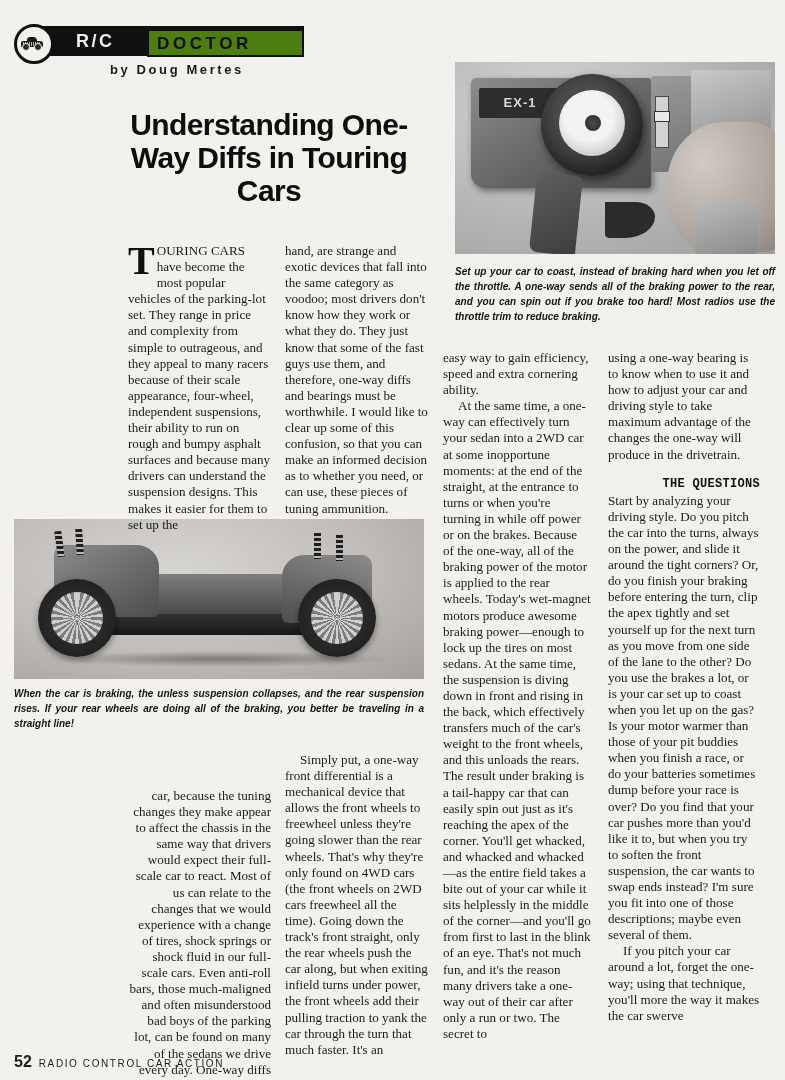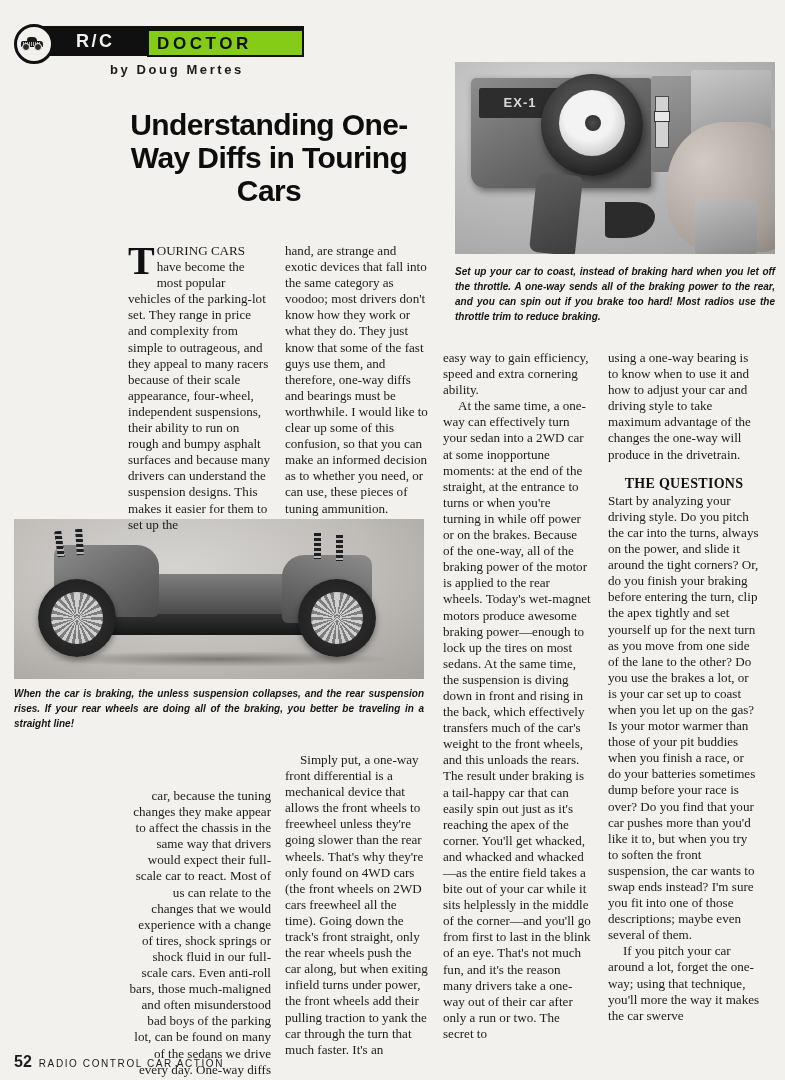--- a/index.html
+++ b/index.html
@@ -93,21 +93,21 @@
     font-weight: bold;
     font-size: 18px;
     letter-spacing: 2.5px;
   }
   .mast-doctor-box {
     position: absolute;
     left: 133px;
     top: 5px;
     width: 153px;
     height: 24px;
-    background: #84cc16;
+    background: #4d7c0f;
     border: 2px solid #101010;
     z-index: 4;
   }
   .mast-doctor {
     position: absolute;
     left: 8px;
     top: 3px;
     color: #101010;
     font-family: "Liberation Sans", sans-serif;
     font-weight: bold;
@@ -358,25 +358,25 @@
   .dropcap {
     float: left;
     font-family: "Liberation Serif", serif;
     font-weight: bold;
     font-size: 40px;
     line-height: 32px;
     padding: 2px 2px 0 0;
     color: #101010;
   }
   .subhead {
-    font-family: Liberation Serif, serif;
-    font-weight: bold;
-    font-size: 14px;
+    font-family: Liberation Mono, monospace;
+    font-weight: bold;
+    font-size: 12px;
     letter-spacing: .3px;
-    text-align: center;
+    text-align: right;
     margin: 13px 0 1px 0;
     color: #111;
   }
   
   .c1-top { left: 128px; top: 243px; width: 143px; }
   .c2-top { left: 285px; top: 243px; width: 143px; }
   .c1-bot { left: 128px; top: 788px; width: 143px; text-align: right; }
   .c2-bot { left: 285px; top: 752px; width: 143px; }
   .c3 { left: 443px; top: 350px; width: 148px; }
   .c4 { left: 608px; top: 350px; width: 152px; }

